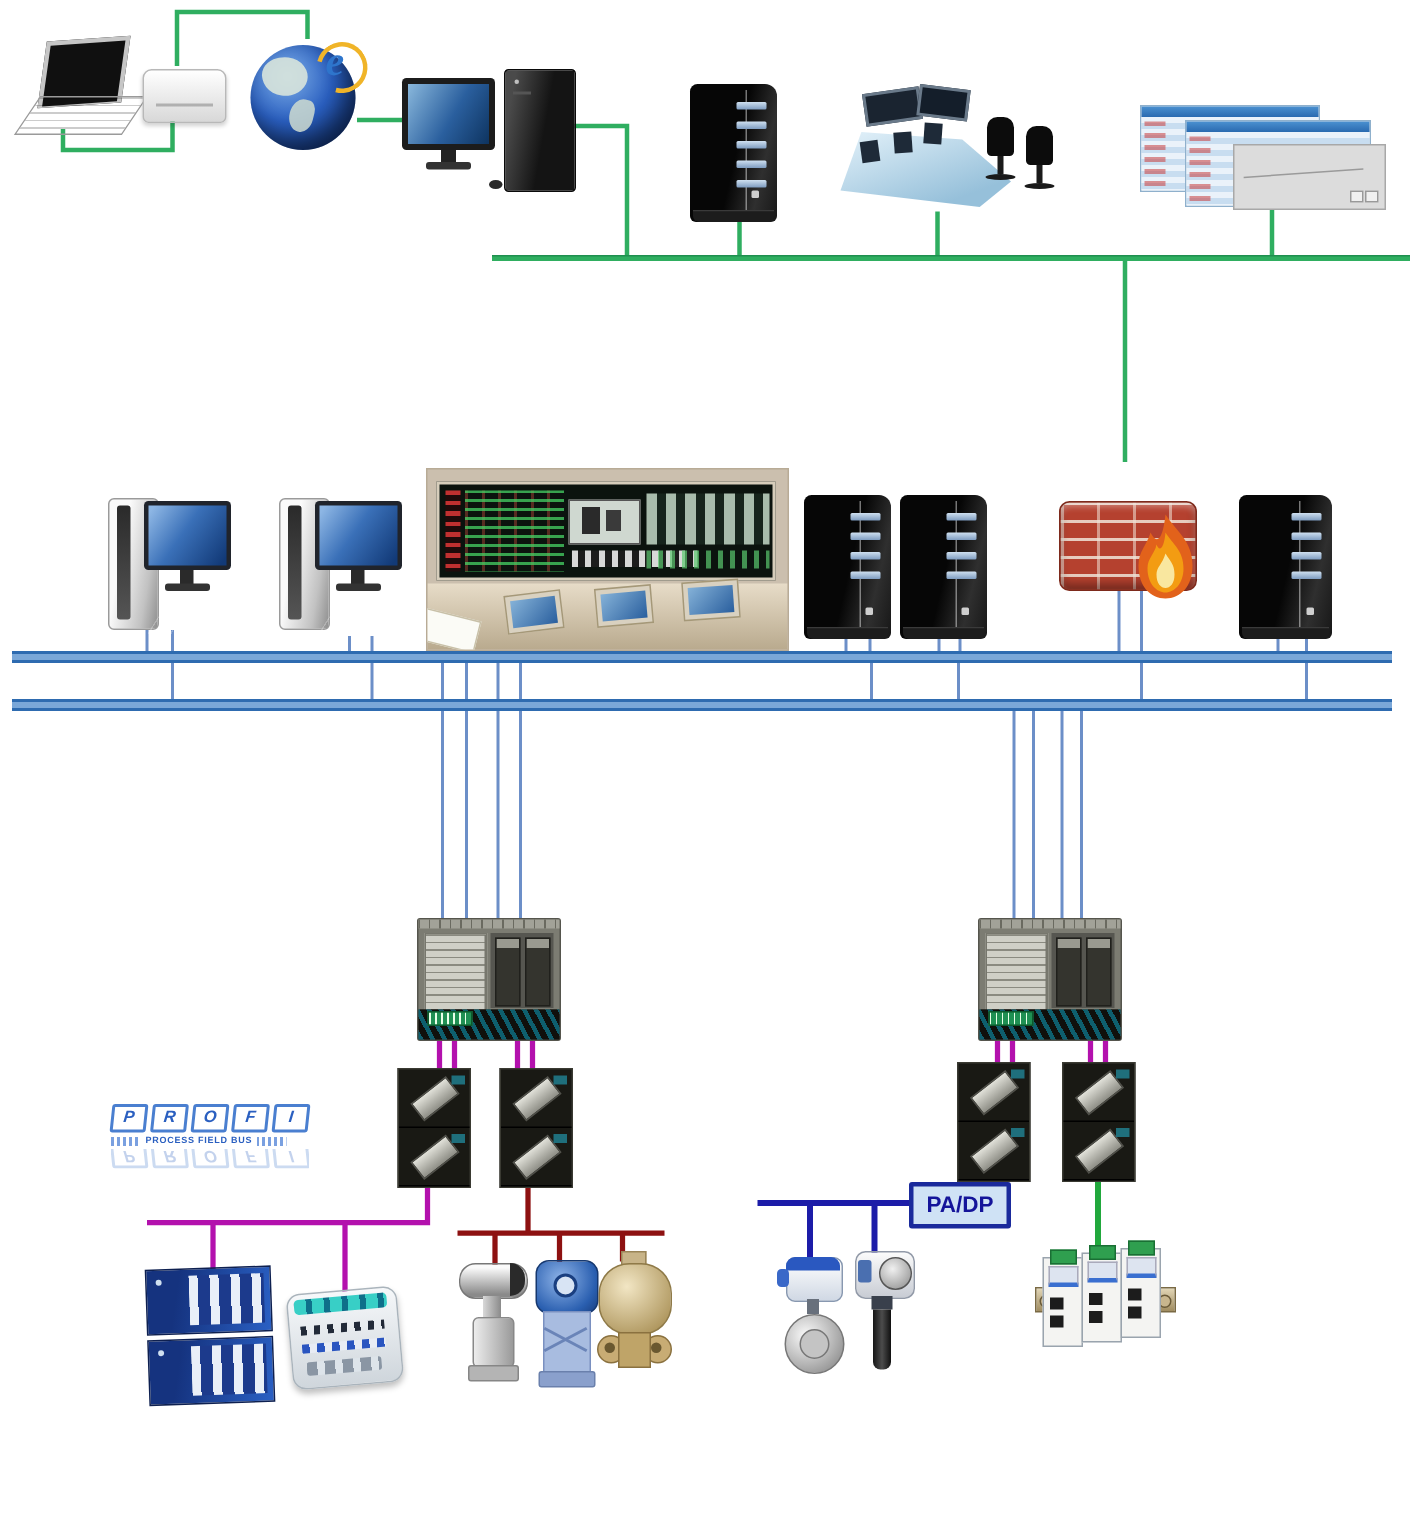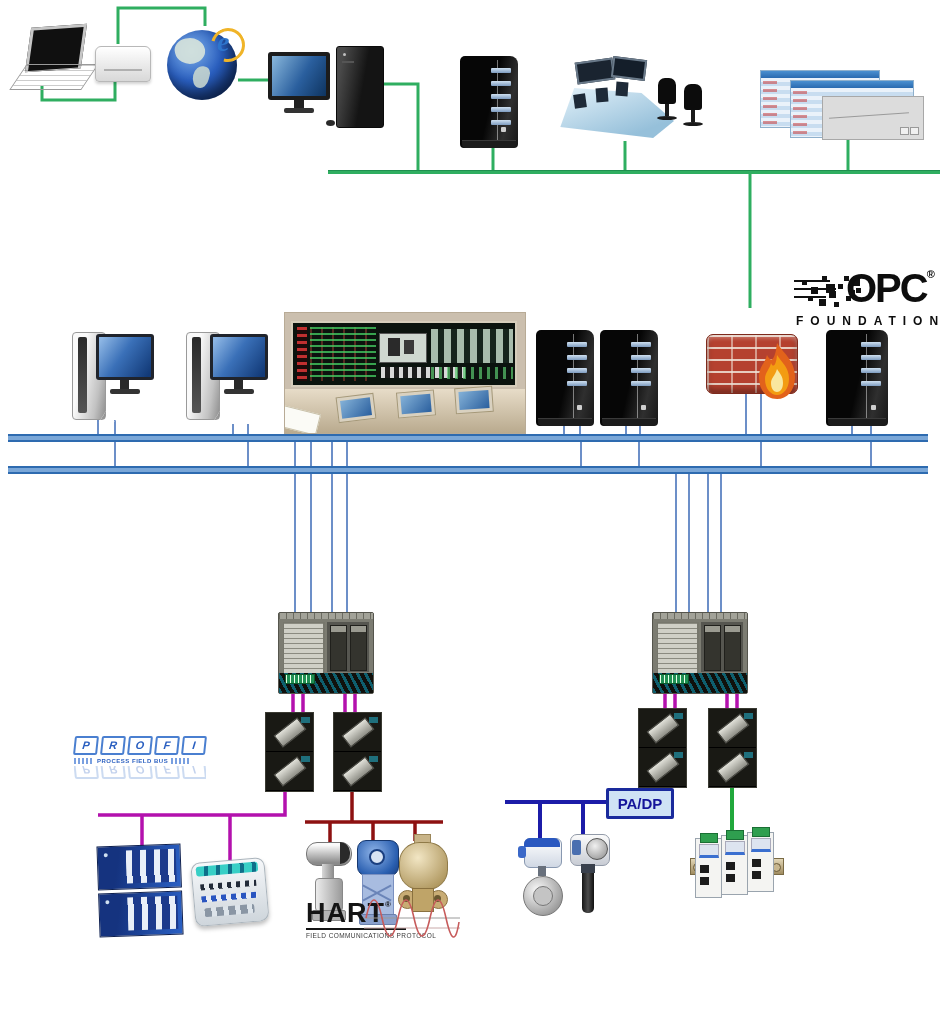--- a/index.html
+++ b/index.html
@@ -308,30 +308,20 @@
   </div>
 
   <div class="dev fw" style="left:706px;top:334px;">
     <svg class="abs" style="left:44px;top:6px;" width="52" height="60" viewBox="0 0 52 60">
       <path d="M26 2 C34 14 44 20 44 36 C44 50 36 58 26 58 C16 58 8 50 8 36 C8 26 14 22 16 14 C20 22 24 20 26 2 Z" fill="#e2621b"></path>
       <path d="M26 14 C31 22 38 26 38 38 C38 48 32 54 26 54 C20 54 14 48 14 38 C14 31 19 28 20 22 C22 27 25 25 26 14 Z" fill="#f39c12"></path>
       <path d="M26 28 C29 33 32 35 32 42 C32 48 29 51 26 51 C23 51 20 48 20 42 C20 37 24 35 26 28 Z" fill="#f9e79f"></path>
     </svg>
   </div>
 
-  <div class="dev" style="left:794px;top:268px;width:158px;height:68px;">
-    <div class="abs" style="left:62px;top:20px;width:5px;height:5px;background:#111;box-shadow:-54px -8px 0 0 #111,-44px 0 0 1px #111,-34px -12px 0 0 #111,-26px 4px 0 1px #111,-18px -4px 0 0 #111,-10px 8px 0 0 #111,-48px 8px 0 0 #111,-36px 12px 0 1px #111,-22px 14px 0 0 #111,-12px -12px 0 0 #111,-2px -8px 0 1px #111,-28px -2px 0 2px #111,-6px 2px 0 0 #111;"></div>
-    <div class="abs" style="left:0;top:12px;width:36px;height:2px;background:#111;"></div>
-    <div class="abs" style="left:0;top:20px;width:42px;height:2px;background:#111;"></div>
-    <div class="abs" style="left:0;top:28px;width:32px;height:2px;background:#111;"></div>
-    <div class="abs" style="left:52px;top:0;">
-      <span class="opc-title">OPC</span><span style="font-size:11px;font-weight:700;vertical-align:top;">®</span>
-    </div>
-    <div class="abs opc-found" style="left:2px;top:46px;">FOUNDATION</div>
-  </div>
 
   <div class="server dev" style="left:826px;top:330px;width:62px;height:96px;">
     <div class="seam"></div>
       <div class="slots">
         <i></i>
         <i></i>
         <i></i>
         <i></i>
       </div>
       <div class="dot"></div>
@@ -461,32 +451,20 @@
   <div class="dev" style="left:398px;top:834px;width:50px;height:94px;">
     <div class="abs" style="left:16px;top:0;width:15px;height:10px;background:#c8b488;border:1px solid #9a8558;"></div>
     <div class="abs" style="left:1px;top:8px;width:47px;height:46px;background:radial-gradient(circle at 38% 32%,#f2e6c4,#b09860 80%);border-radius:42%;border:1px solid #8f7a48;"></div>
     <div class="abs" style="left:0px;top:56px;width:17px;height:17px;background:#c8ac74;border:1px solid #8a713f;border-radius:50%;"></div>
     <div class="abs" style="left:5px;top:61px;width:7px;height:7px;background:#6a5830;border-radius:50%;"></div>
     <div class="abs" style="left:31px;top:56px;width:17px;height:17px;background:#c8ac74;border:1px solid #8a713f;border-radius:50%;"></div>
     <div class="abs" style="left:36px;top:61px;width:7px;height:7px;background:#6a5830;border-radius:50%;"></div>
     <div class="abs" style="left:14px;top:54px;width:20px;height:22px;background:#bfa468;border:1px solid #8a713f;"></div>
   </div>
 
-  <div class="dev" style="left:306px;top:900px;width:154px;height:60px;">
-    <div style="position:relative;display:inline-block;">
-      <span class="hart-title">HART</span><span style="font-size:8px;font-weight:700;vertical-align:top;">®</span>
-      <div style="height:2px;background:#141414;margin-top:1px;width:100px;"></div>
-      <div class="hart-sub">FIELD COMMUNICATIONS PROTOCOL</div>
-    </div>
-    <svg class="abs" style="left:58px;top:-8px;" width="96" height="52" viewBox="0 0 96 52">
-      <line x1="0" y1="26" x2="96" y2="26" stroke="#9a9a9a" stroke-width="1"></line>
-      <line x1="0" y1="36" x2="96" y2="36" stroke="#c8a8a8" stroke-width="1"></line>
-      <path d="M2 26 Q 10 -10 18 26 Q 26 62 34 26 Q 42 -10 50 26 Q 58 62 66 26 Q 74 -10 82 26 Q 90 62 95 30" stroke="#c75b5b" stroke-width="1.6" fill="none"></path>
-    </svg>
-  </div>
 
   <div class="dev padp" style="left:606px;top:788px;">
     <span>PA/DP</span>
   </div>
 
   <div class="dev" style="left:516px;top:838px;width:52px;height:82px;">
     <div class="abs" style="left:8px;top:0;width:36px;height:28px;background:linear-gradient(#ffffff,#d0d8e4);border:1px solid #8898b0;border-radius:6px;"></div>
     <div class="abs" style="left:8px;top:0;width:36px;height:9px;background:#2a58c0;border-radius:6px 6px 0 0;"></div>
     <div class="abs" style="left:2px;top:8px;width:8px;height:12px;background:#3a68c8;border-radius:3px;"></div>
     <div class="abs" style="left:22px;top:28px;width:8px;height:10px;background:#68707c;"></div>

